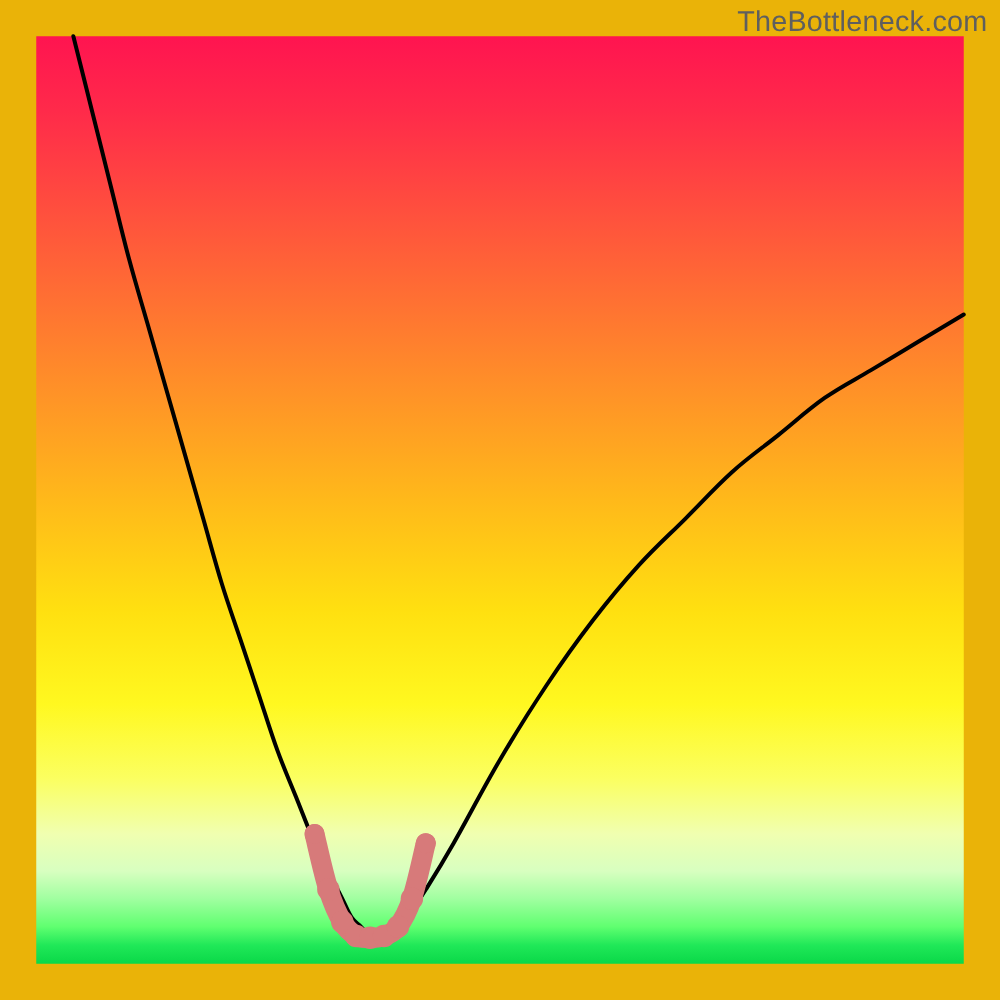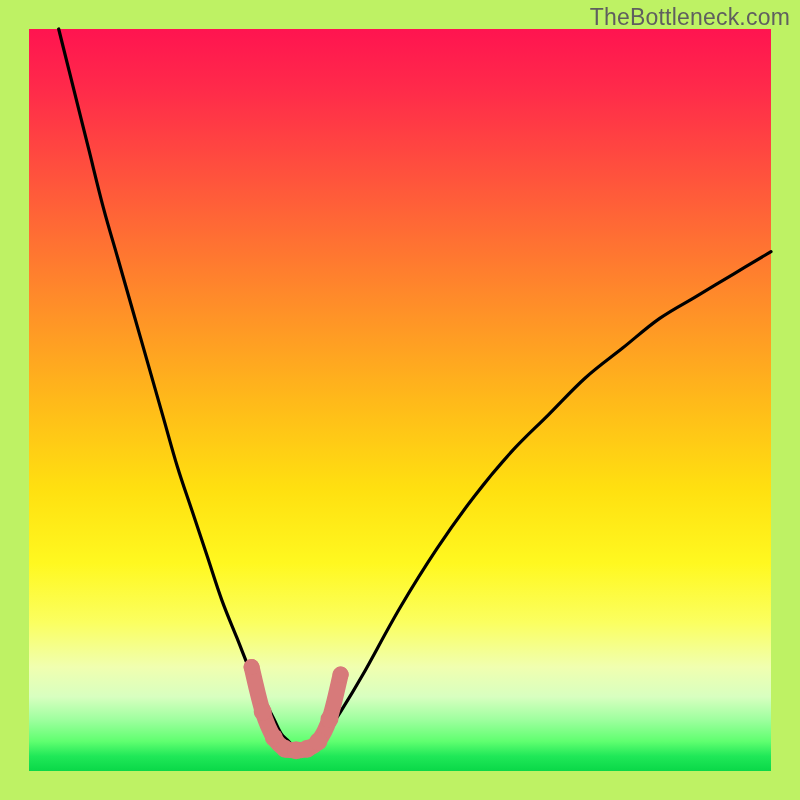--- a/index.html
+++ b/index.html
@@ -10,21 +10,21 @@
     background: #000;
     overflow: hidden;
     font-family: Arial, Helvetica, sans-serif;
   }
   .frame {
     position: absolute;
     left: 0;
     top: 0;
     width: 800px;
     height: 800px;
-    background: #bef264;
+    background: #eab308;
   }
   .plot-area {
     position: absolute;
     left: 29px;
     top: 29px;
     width: 742px;
     height: 742px;
     
     background: linear-gradient(
       to bottom,

